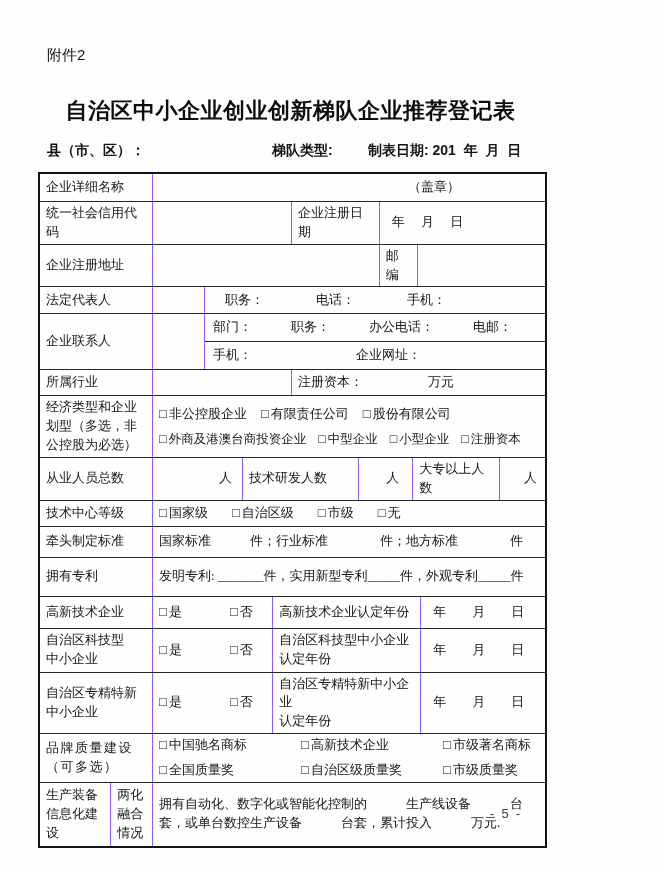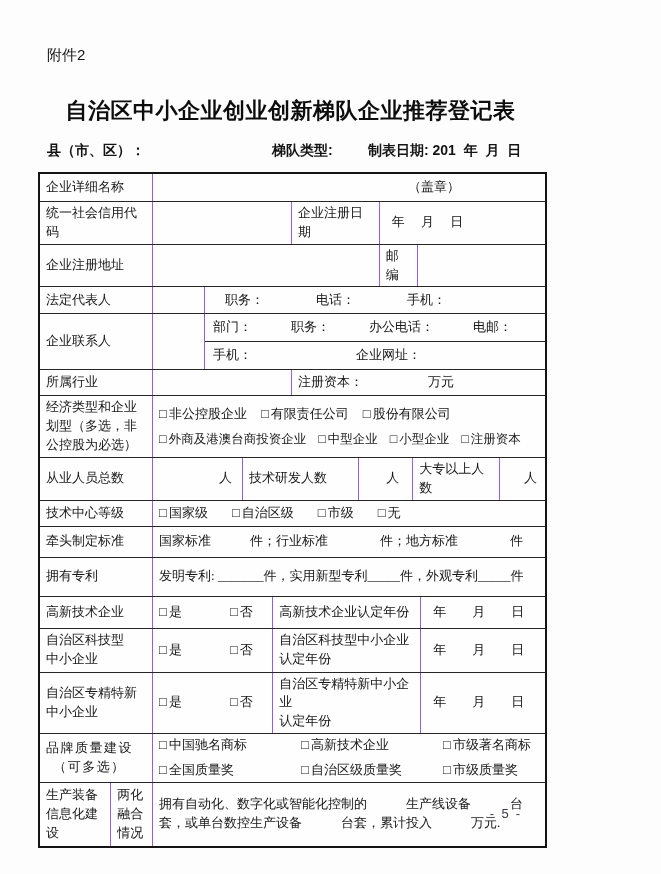--- a/index.html
+++ b/index.html
@@ -58,21 +58,21 @@
   .cb{margin-right:2px;}
   .g12 .opt + .opt{margin-left:12px;}
   .g14 .opt + .opt{margin-left:14px;}
   .g24 .opt + .opt{margin-left:24px;}
   .g48 .opt + .opt{margin-left:48px;}
   .brandline .opt{width:142px;}
   .brandline .opt:last-child{width:auto;}
   .tight{font-size:12.5px;}
   .seal-cell{padding-left:255px;justify-content:flex-start;}
   .pl12{padding-left:12px;}
-  .ls1{letter-spacing:1.5px;text-align:center;}
+  .ls1{letter-spacing:1.5px;}
   .pagenum{
     position:absolute;left:455px;top:806px;width:100px;
     text-align:center;font-size:13px;color:#3a3a44;
     font-family:"Liberation Sans","DejaVu Sans",sans-serif;
     white-space:pre;
   }
 </style>
 </head>
 <body>
 

